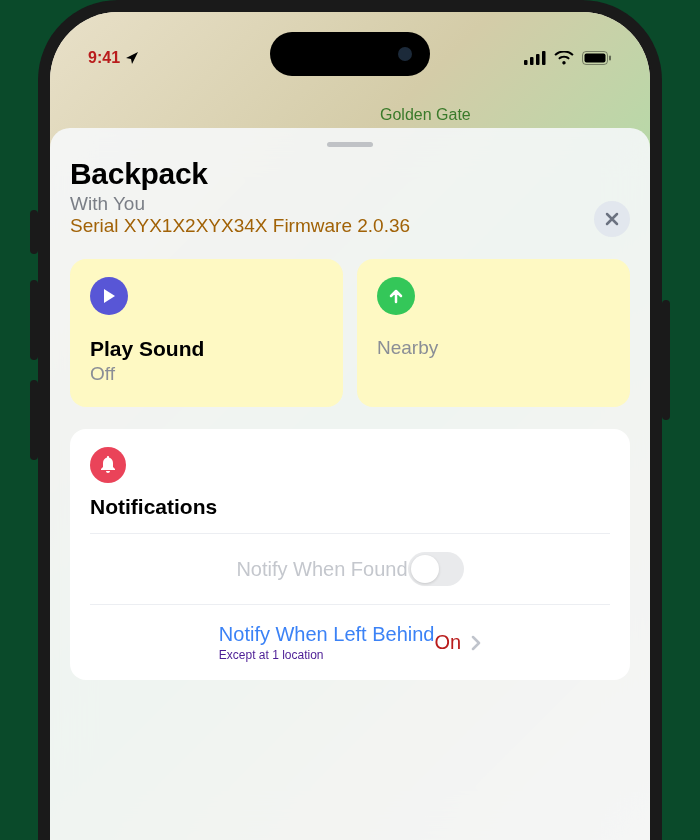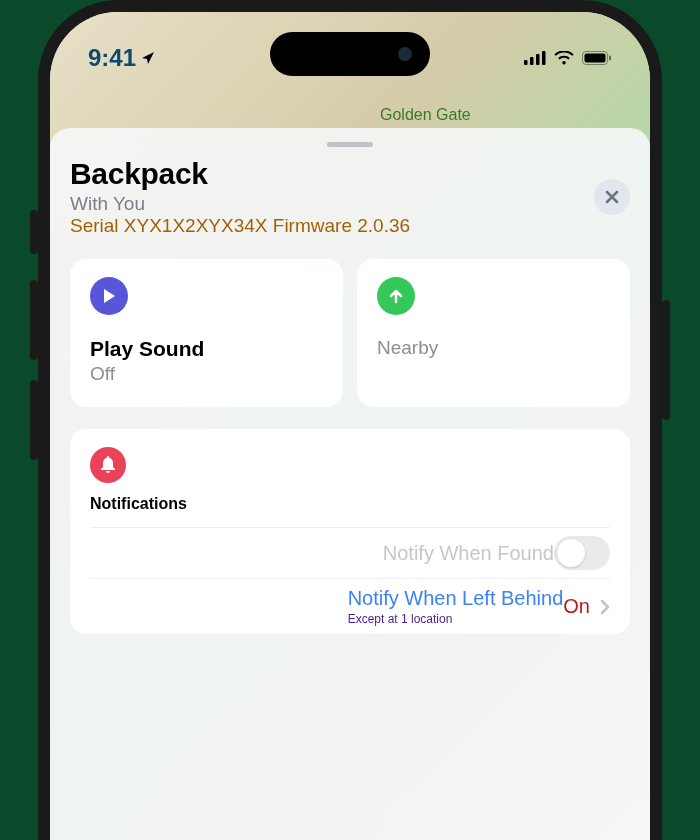--- a/index.html
+++ b/index.html
@@ -65,22 +65,22 @@
     top: 24px;
     left: 0;
     right: 0;
     height: 44px;
     display: flex;
     justify-content: space-between;
     align-items: center;
     padding: 0 38px;
     z-index: 9;
     font-weight: 600;
-    font-size: 24px;
-    color: #0c4a6e;
+    font-size: 16px;
+    color: #b91c1c;
   }
   .status-left { display: flex; align-items: center; gap: 4px; }
   .status-right { display: flex; align-items: center; gap: 8px; }
   .status-right svg { display: block; }
 
   
   .map-bg {
     position: absolute;
     inset: 0;
     background: linear-gradient(135deg, #e8e0c8 0%, #d4cca8 30%, #b8d8a8 50%, #d8d0b0 70%, #ece4d0 100%);
@@ -109,21 +109,21 @@
   .grabber {
     width: 46px;
     height: 5px;
     background: #c0c2c6;
     border-radius: 3px;
     margin: 0 auto 10px auto;
   }
   .sheet-header {
     display: flex;
     justify-content: space-between;
-    align-items: center;
+    align-items: flex-end;
   }
   .sheet-title {
     font-size: 30px;
     font-weight: 700;
     color: #000;
     letter-spacing: -0.3px;
   }
   .sheet-sub1 { font-size: 19px; color: #7a7e86; margin-top: 2px; }
   .sheet-sub2 { font-size: 19px; color: #a16207; margin-top: 0px; }
   .close-btn {
@@ -136,21 +136,21 @@
     flex-shrink: 0;
   }
 
   .action-row {
     display: flex;
     gap: 14px;
     margin-top: 22px;
   }
   .action-card {
     flex: 1;
-    background: #ffffff;
+    background: #fef9c3;
     border-radius: 16px;
     padding: 18px 20px 22px 20px;
   }
   .icon-circle {
     width: 38px; height: 38px;
     border-radius: 50%;
     display: flex; align-items: center; justify-content: center;
     margin-bottom: 22px;
   }
   .icon-play { background: #5856d6; }
@@ -158,26 +158,26 @@
   .action-title { font-size: 21px; font-weight: 600; color: #000; }
   .action-sub { font-size: 19px; color: #8a8e96; margin-top: 2px; }
 
   .notif-card {
     background: #fff;
     border-radius: 16px;
     margin-top: 22px;
     padding: 18px 20px 0 20px;
   }
   .icon-bell { background: #ea4359; width: 36px; height: 36px; border-radius: 50%; display:flex; align-items:center; justify-content:center; margin-bottom: 12px;}
-  .notif-title { font-size: 16px; font-weight: 600; color: #000; padding-bottom: 14px;}
+  .notif-title { font-size: 21px; font-weight: 600; color: #000; padding-bottom: 14px;}
   .notif-row {
     display: flex;
-    justify-content: flex-end;
+    justify-content: center;
     align-items: center;
-    padding: 8px 0;
+    padding: 18px 0;
     border-top: 1px solid #eceef2;
   }
   .notif-row.disabled .row-label { color: #c4c7cd; }
   .row-label { font-size: 20px; color: #3b82f6; }
   .row-sub { font-size: 12px; color: #4c1d95; margin-top: 2px; }
   .row-right { display: flex; align-items: center; gap: 10px; color: #b91c1c; font-size: 20px;}
   .toggle {
     width: 56px; height: 34px; border-radius: 17px; background: #e9eaec; position: relative;
   }
   .toggle::after {

